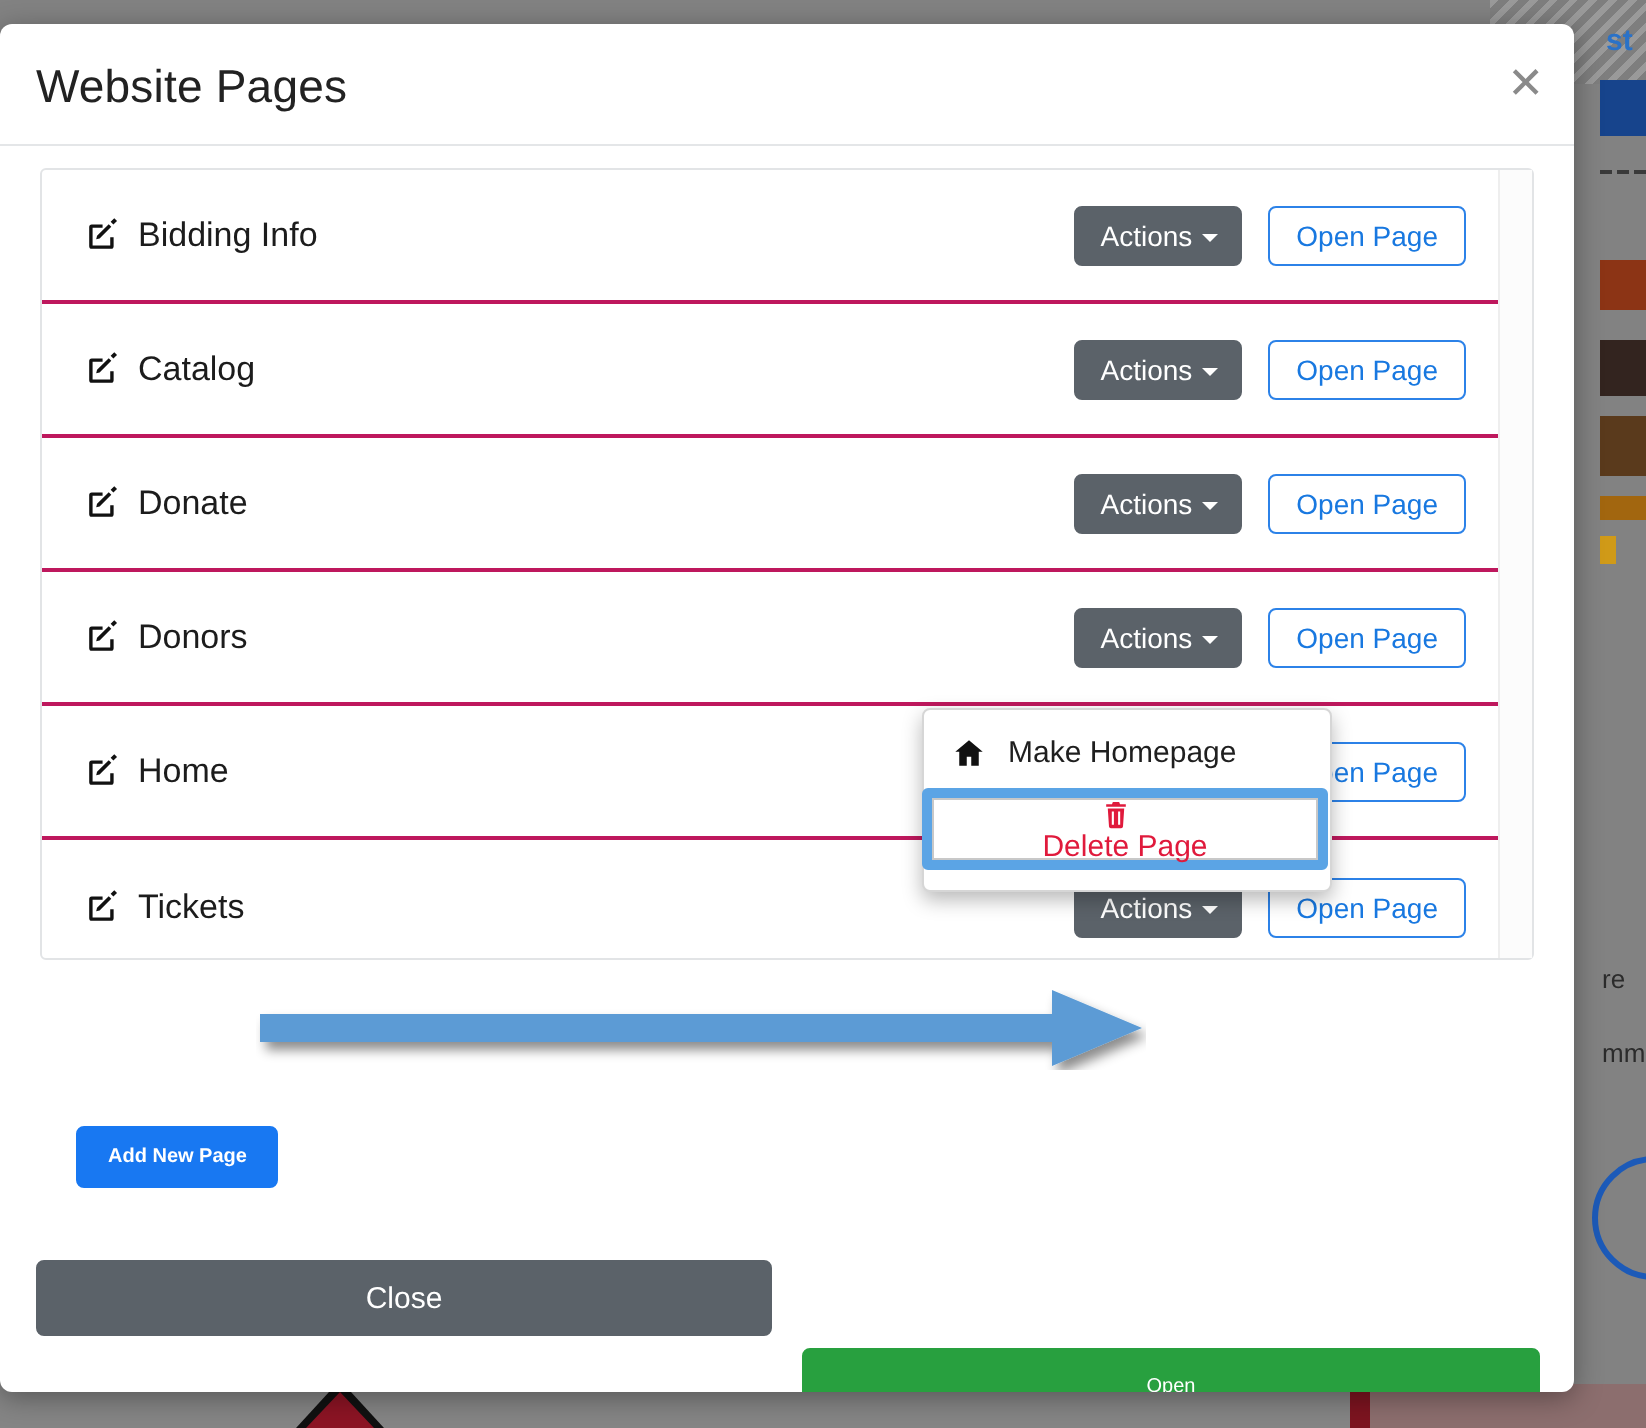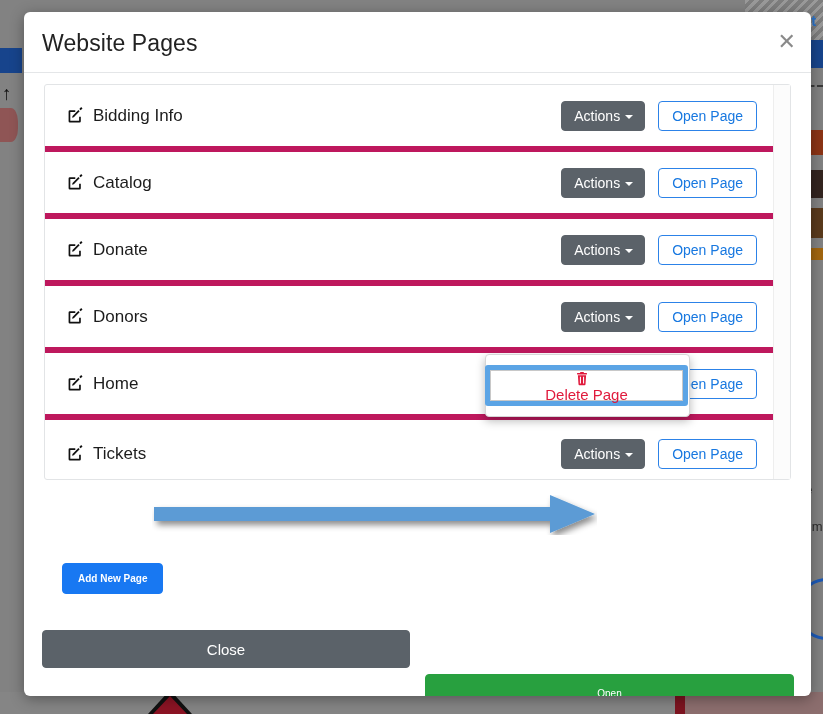--- a/index.html
+++ b/index.html
@@ -117,21 +117,21 @@
     left: 153px; bottom: 0;
     width: 0; height: 0;
     border-left: 17px solid transparent;
     border-right: 17px solid transparent;
     border-bottom: 18px solid #8c1424;
   }
 
   
   #modal {
     position: absolute;
-    left: 24px; top: 12px;
+    left: 0; top: 12px;
     width: 787px; height: 684px;
     background: #ffffff;
     border-radius: 6px;
     box-shadow: 0 3px 14px rgba(0,0,0,.35);
     overflow: hidden;
   }
   .modal-header {
     position: relative;
     height: 61px;
     border-bottom: 1px solid #e4e6e8;
@@ -197,21 +197,21 @@
     box-sizing: border-box;
   }
   .list-inner {
     position: absolute;
     inset: 0 16px 0 0;
     overflow: hidden;
   }
   .page-row {
     position: relative;
     height: 67px;
-    border-bottom: 6px solid #be185d;
+    border-bottom: 2px solid #be185d;
     display: flex;
     align-items: center;
     box-sizing: border-box;
   }
   .page-row:last-child { border-bottom: none; }
   .row-icon {
     margin-left: 21px;
     width: 18px; height: 18px;
     display: inline-flex; align-items: center; justify-content: center;
     color: #111;
@@ -492,20 +492,28 @@
         </span>
         <span class="row-name">Tickets</span>
         <button class="btn-actions"><span>Actions</span><i class="caret"></i></button>
         <button class="btn-openpage">Open Page</button>
       </div>
 
     </div>
     <div class="scroll-gutter"></div>
 
     <div class="dropdown-menu">
+      <div class="dd-item">
+        <span class="dd-icon">
+          <svg width="15" height="15" viewBox="0 0 16 16">
+              <path d="M8 1.2 0.7 7.3h2.1v7.5h4V10h2.4v4.8h4V7.3h2.1L8 1.2z" fill="#111"></path>
+            </svg>
+        </span>
+        <span>Make Homepage</span>
+      </div>
       <div class="dd-highlight">
         <div class="inner-box">
           <div class="dd-item danger">
             <span class="dd-icon">
               <svg width="14" height="15" viewBox="0 0 16 16">
                 <path d="M6.2 0.6h3.6l.5 1.2h3.3v1.5H2.4V1.8h3.3l.5-1.2z" fill="#e01a3c"></path>
                 <path d="M3.3 4.3h9.4l-.7 10.3a1.1 1.1 0 0 1-1.1 1H5.1a1.1 1.1 0 0 1-1.1-1L3.3 4.3zm2.3 1.7v7.6h1.2V6h-1.2zm3.6 0v7.6h1.2V6H9.2z" fill="#e01a3c"></path>
               </svg>
             </span>
             <span>Delete Page</span>

